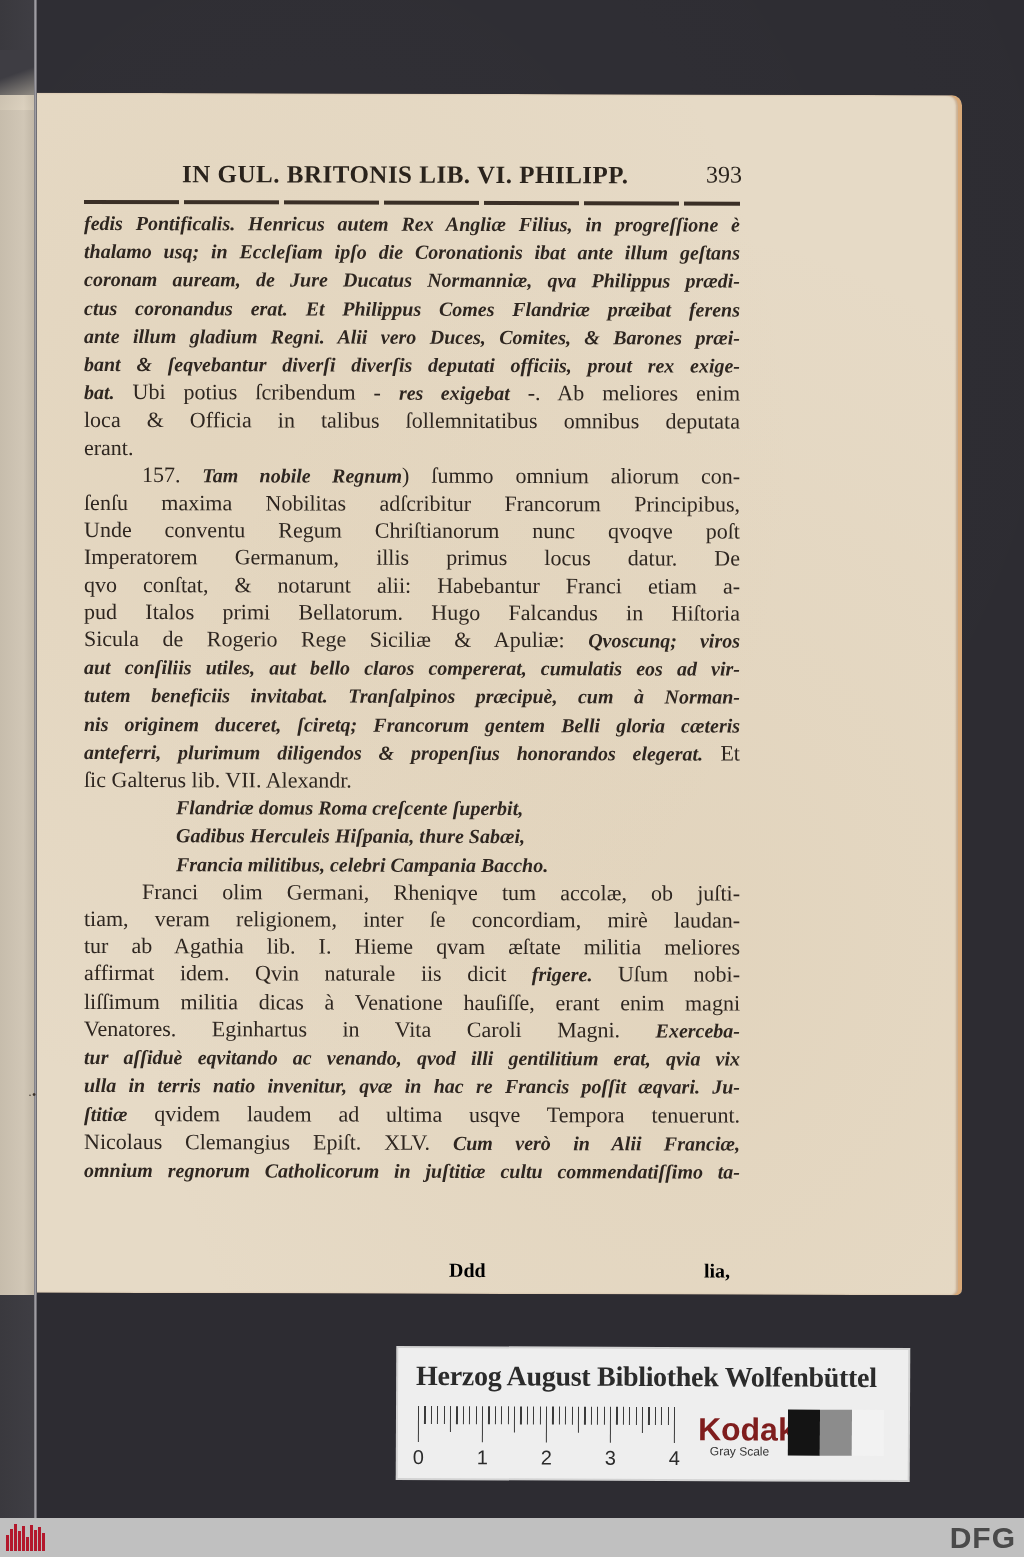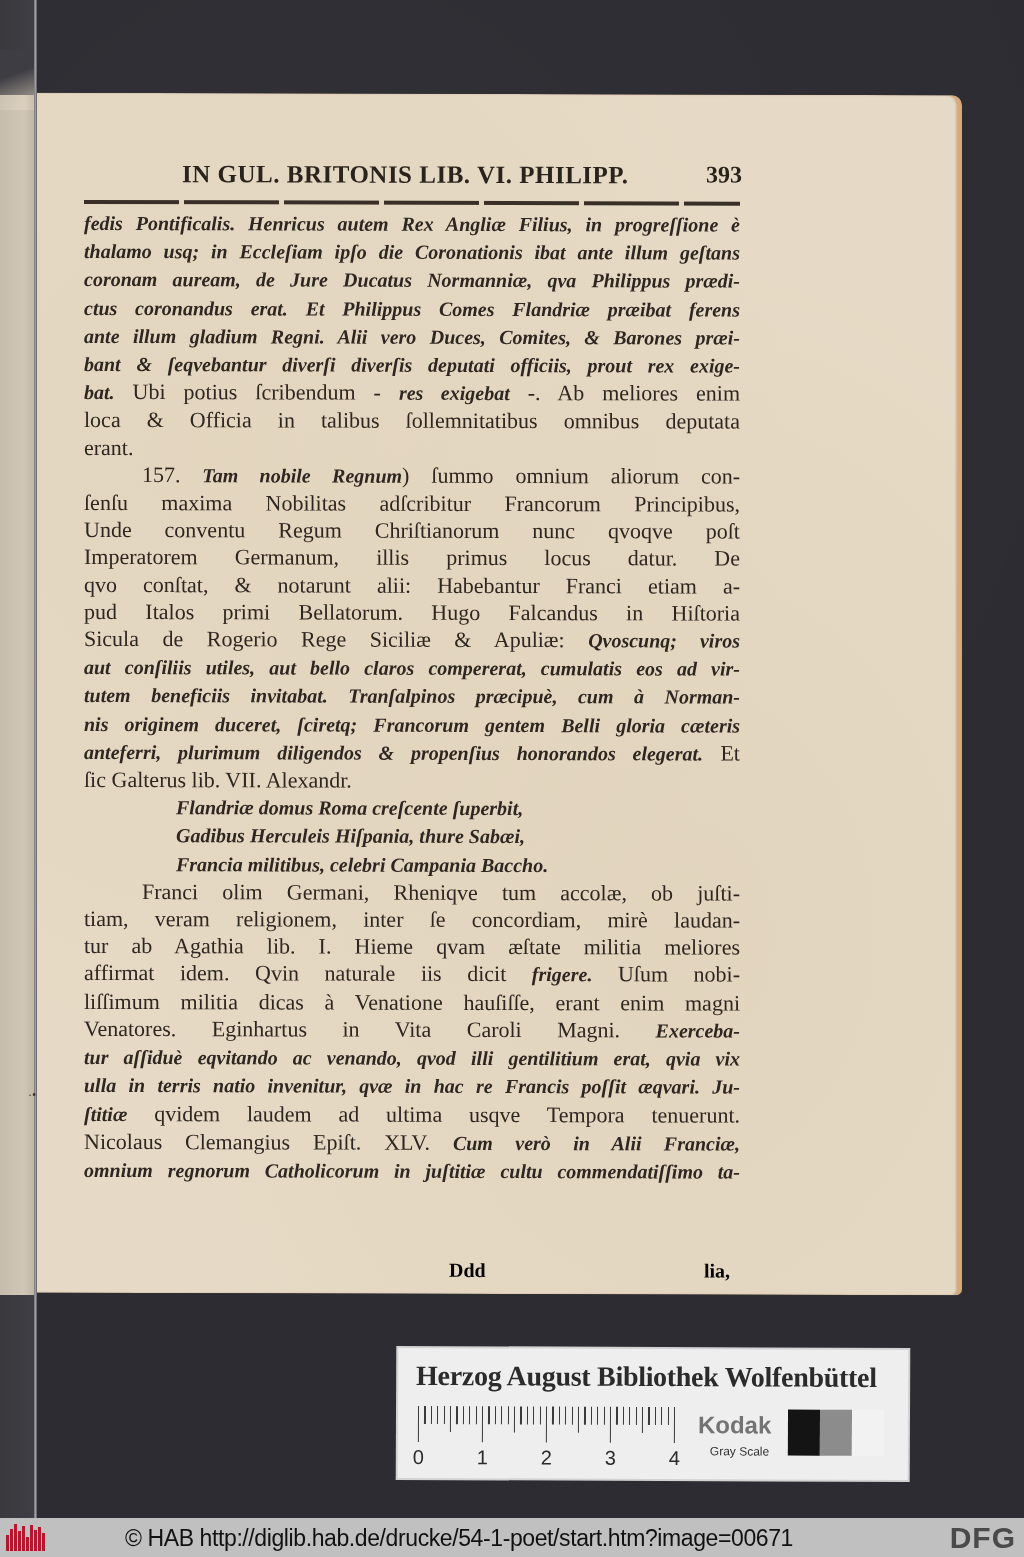--- a/index.html
+++ b/index.html
@@ -45,21 +45,21 @@
   }
   .running-head {
     position:absolute; top:67px; left:145px; width:560px; height:30px;
   }
   .running-head .title {
     position:absolute; left:0; top:0;
     font-size:25px; letter-spacing:0.5px; font-variant:small-caps;
     color:#2a231c; font-weight:bold; white-space:nowrap;
   }
   .running-head .pageno {
-    position:absolute; right:0; top:0; font-size:24px; font-weight:bold; color:#2a231c;
+    position:absolute; right:0; top:0; font-size:24px; font-weight:normal; color:#2a231c;
   }
   .head-rule {
     position:absolute; left:47px; top:107px; width:656px; height:4px;
     background:repeating-linear-gradient(90deg,#3a2f26 0 95px, transparent 95px 100px);
   }
   .body-text {
     position:absolute; left:47px; top:116px; width:656px;
     font-size:22px; line-height:27.2px; color:#2e2620;
   }
   .ln { display:block; white-space:nowrap; overflow:visible; text-align:justify; text-align-last:justify; }
@@ -83,21 +83,21 @@
     background:#eeeeee; box-shadow:0 0 0 2px #d2d2d2;
     transform:rotate(0.25deg);
   }
   .scale-card .lib-name {
     position:absolute; left:18px; top:12px; font-size:28px; font-weight:bold;
     font-family:"Liberation Serif", serif; color:#2b2b2b; white-space:nowrap; letter-spacing:-0.3px;
   }
   .ruler { position:absolute; left:20px; top:58px; width:260px; height:40px; }
   .tick { position:absolute; top:0; width:1.2px; background:#3a3a3a; }
   .ruler-num { position:absolute; top:40px; font-family:"Liberation Sans", sans-serif; font-size:20px; color:#2b2b2b; }
-  .kodak { position:absolute; left:300px; top:62px; font-family:"Liberation Sans", sans-serif; font-weight:bold; font-size:24px; color:#737373;text-align:center; }
+  .kodak { position:absolute; left:300px; top:62px; font-family:"Liberation Sans", sans-serif; font-weight:bold; font-size:32px; color:#7f1d1d;text-align:center; }
   .grayscale-label { position:absolute; left:312px; top:95px; font-family:"Liberation Sans", sans-serif; font-size:12px; color:#333; }
   .swatch { position:absolute; top:60px; width:32px; height:46px; }
 
   
   .footer {
     position:absolute; left:0; top:1518px; width:1024px; height:39px;
     background:#c0c0c0;
   }
   .footer .logo-left { position:absolute; left:6px; top:6px; width:42px; height:27px; }
   .footer .logo-left span { position:absolute; bottom:0; width:3px; background:#b3182c; }
@@ -234,15 +234,14 @@
       <span style="left: 4px; height: 22px; background: rgb(179, 24, 44);"></span>
       <span style="left: 8px; height: 27px; background: rgb(179, 24, 44);"></span>
       <span style="left: 12px; height: 20px; background: rgb(179, 24, 44);"></span>
       <span style="left: 16px; height: 25px; background: rgb(179, 24, 44);"></span>
       <span style="left: 20px; height: 14px; background: rgb(179, 24, 44);"></span>
       <span style="left: 24px; height: 26px; background: rgb(179, 24, 44);"></span>
       <span style="left: 28px; height: 21px; background: rgb(179, 24, 44);"></span>
       <span style="left: 32px; height: 24px; background: rgb(179, 24, 44);"></span>
       <span style="left: 36px; height: 18px; background: rgb(179, 24, 44);"></span>
     </div>
-  <span class="copyright">© HAB http://diglib.hab.de/drucke/54-1-poet/start.htm?image=00671</span>
   <span class="dfg">DFG</span>
 </div>
 
 </body></html>

